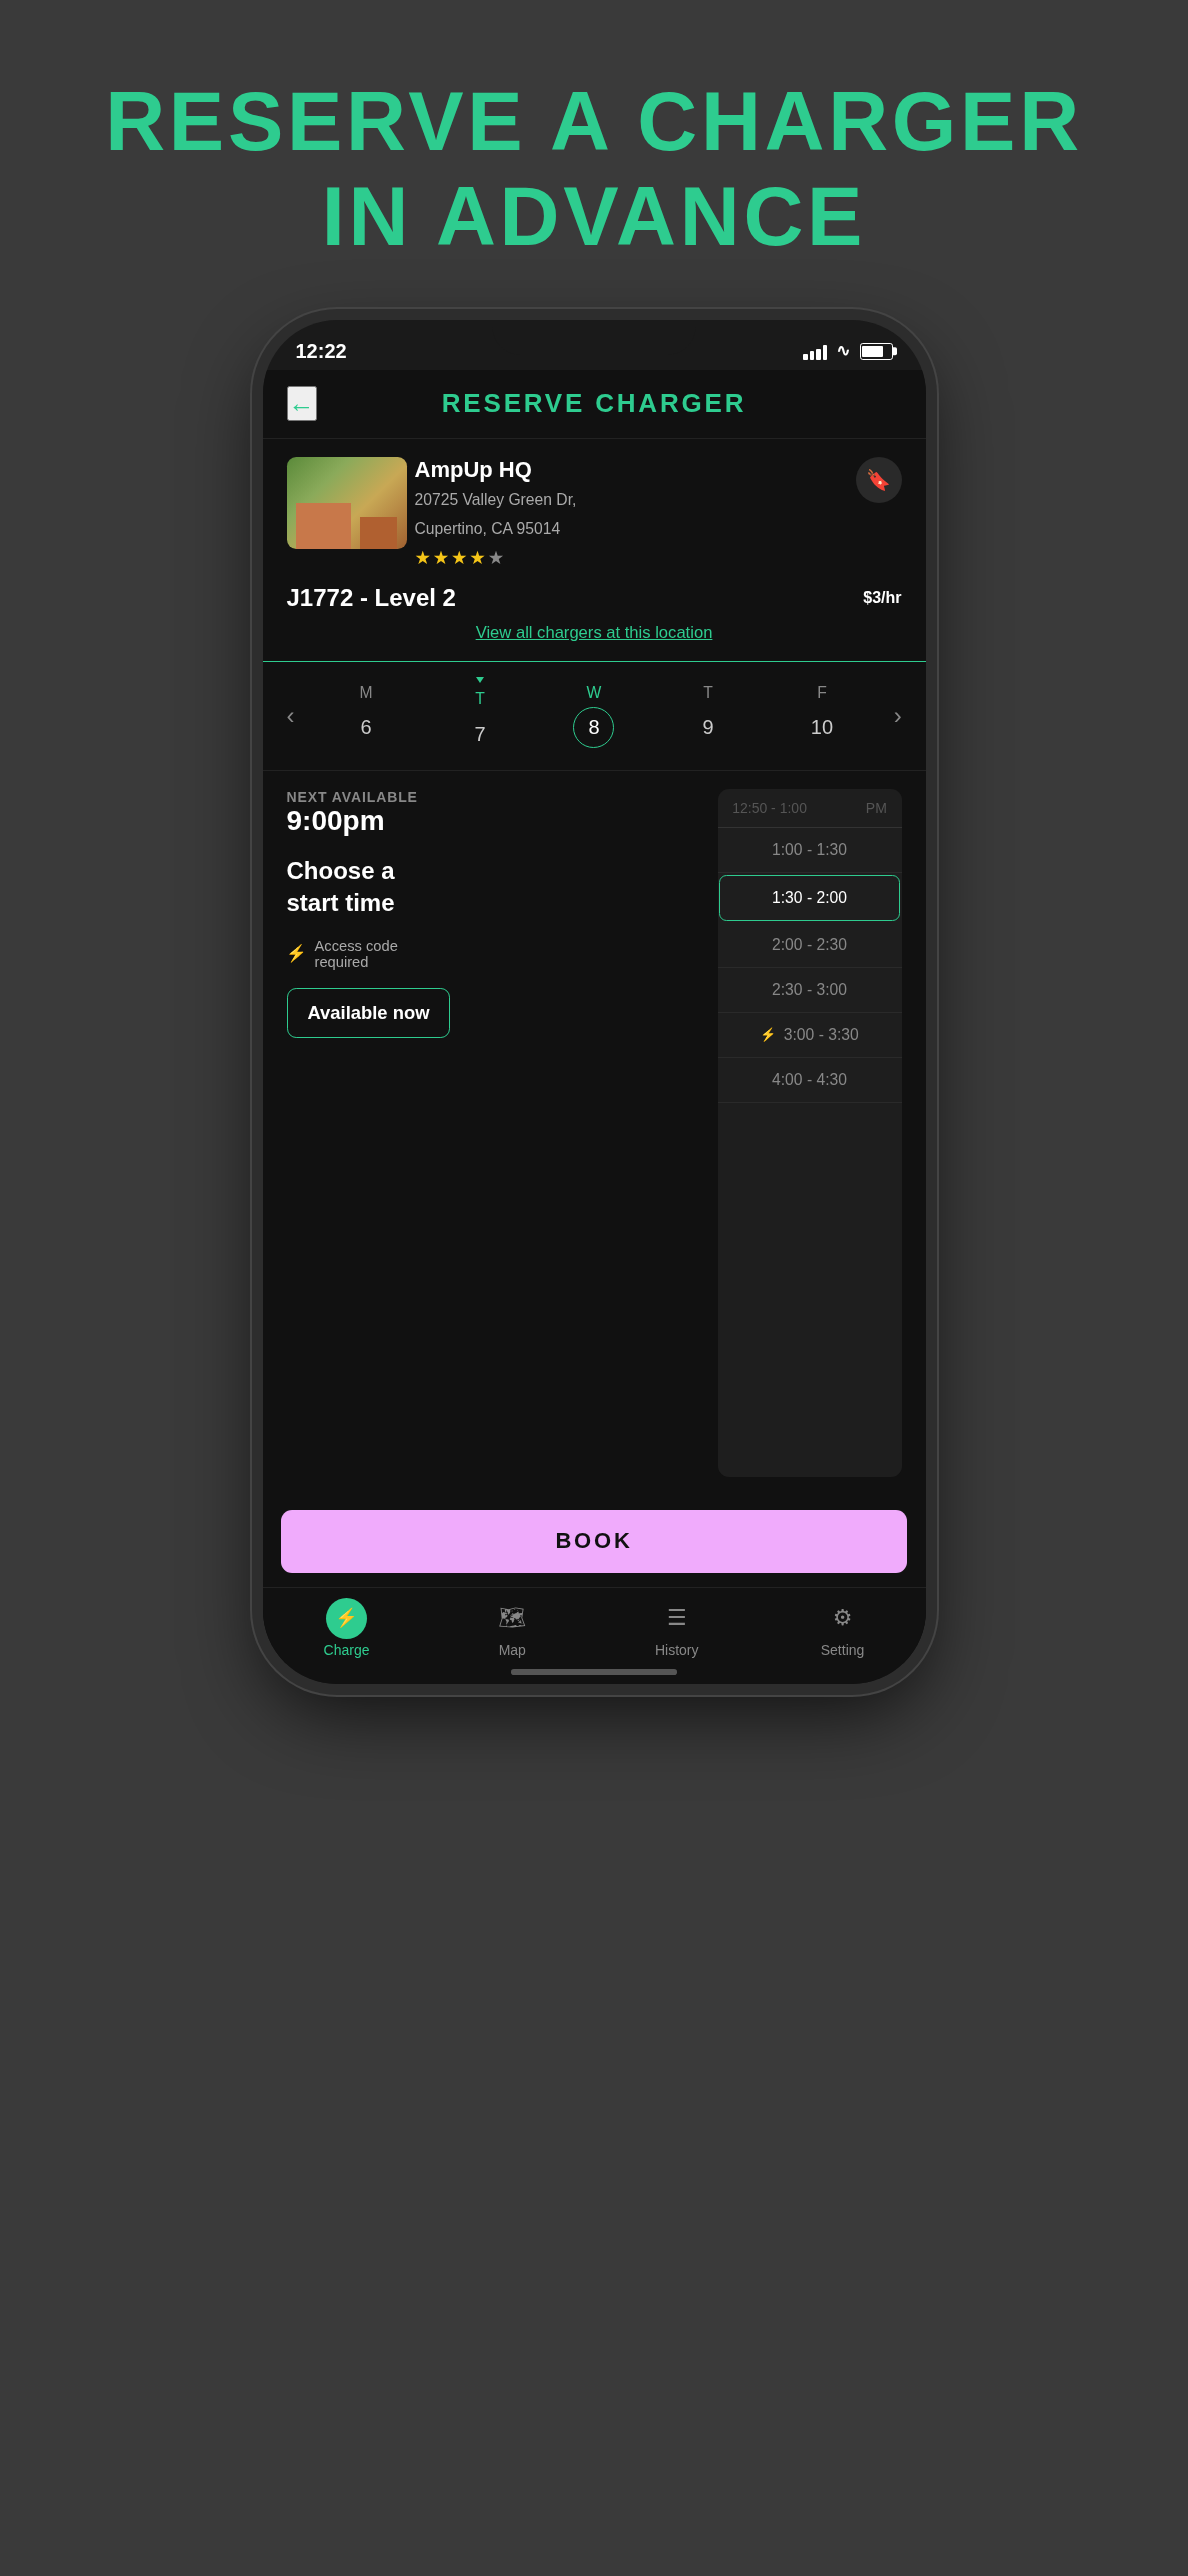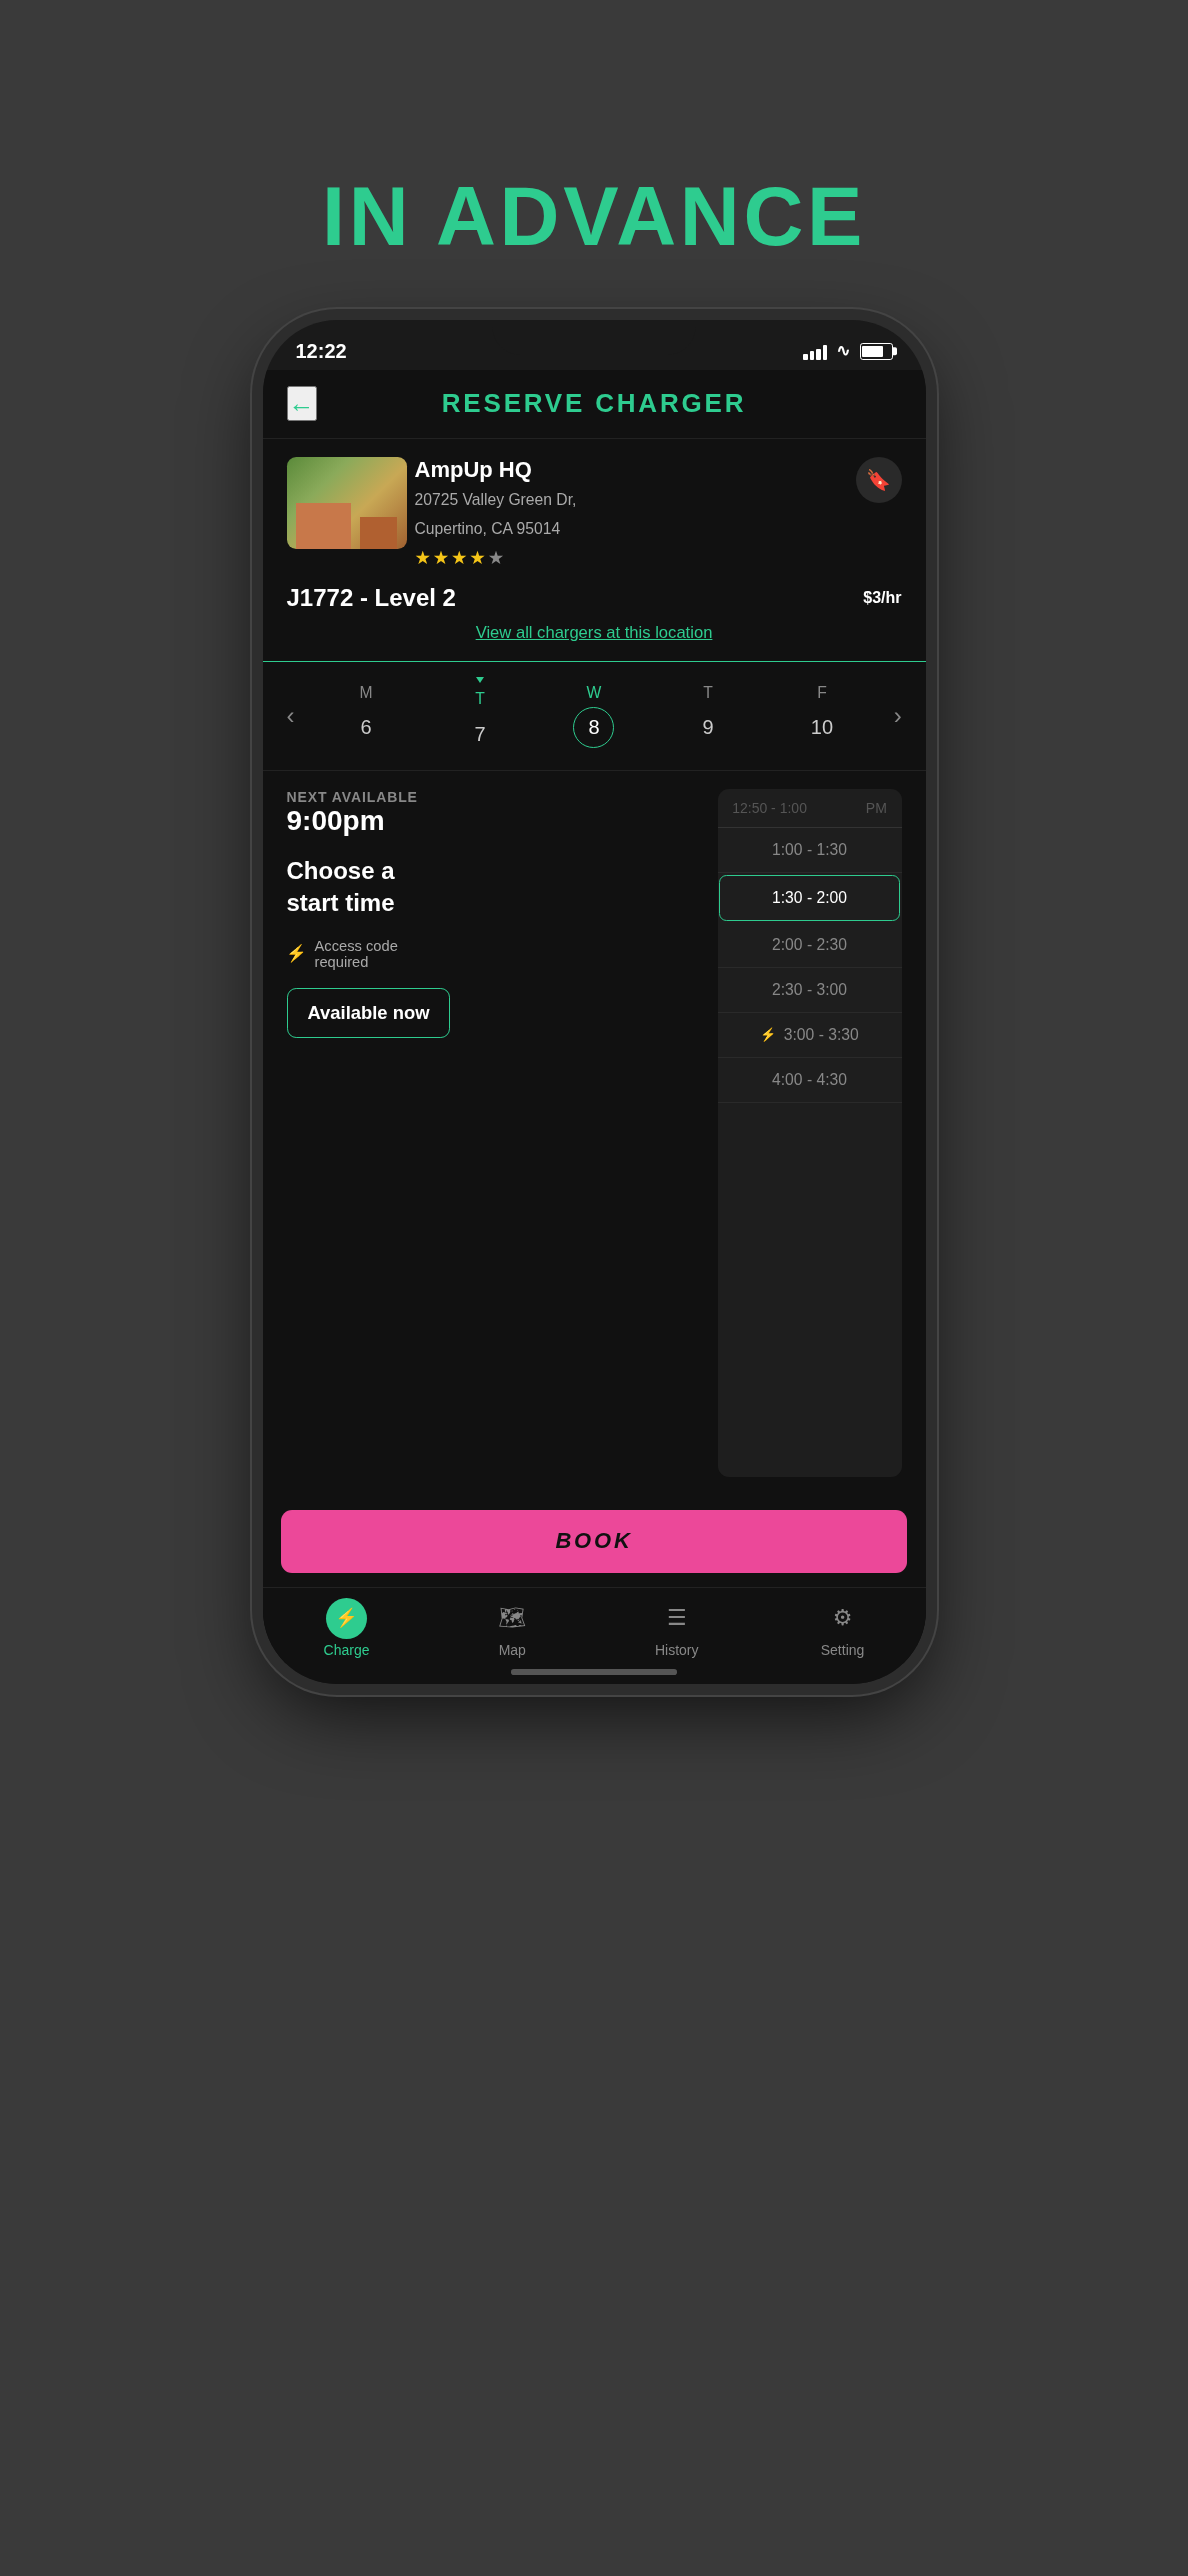--- a/index.html
+++ b/index.html
@@ -457,31 +457,30 @@
       font-size: 13px;
     }
 
     
     .book-btn-container {
       padding: 14.7px 18.4px;
     }
 
     .book-btn {
       width: 100%;
-      background: #ec4899;
+      background: #f0abfc;
       color: #111;
       font-size: 22px;
       font-weight: 800;
       letter-spacing: 2.8px;
       text-transform: uppercase;
       padding: 18.4px;
       border: none;
       border-radius: 11px;
       cursor: pointer;
-      font-style: italic;
     }
 
     
     .bottom-nav {
       display: flex;
       justify-content: space-around;
       align-items: center;
       padding: 9.2px 0 5.5px 0;
       border-top: 0.9px solid #222;
       background: #111;
@@ -537,21 +536,21 @@
       height: 5.5px;
       background: #555;
       border-radius: 2.8px;
       margin: 5.5px auto 9.2px auto;
     }
   </style>
 </head>
 <body>
 
 <div class="page-headline">
-  <br>
+  <span>RESERVE A CHARGER</span><br>
   <span>IN ADVANCE</span>
 </div>
 
 <div class="phone-shell">
   <div class="phone-notch"></div>
 
   <div class="status-bar">
     <span>12:22</span>
     <div class="status-right">
       <div class="signal-icon">

